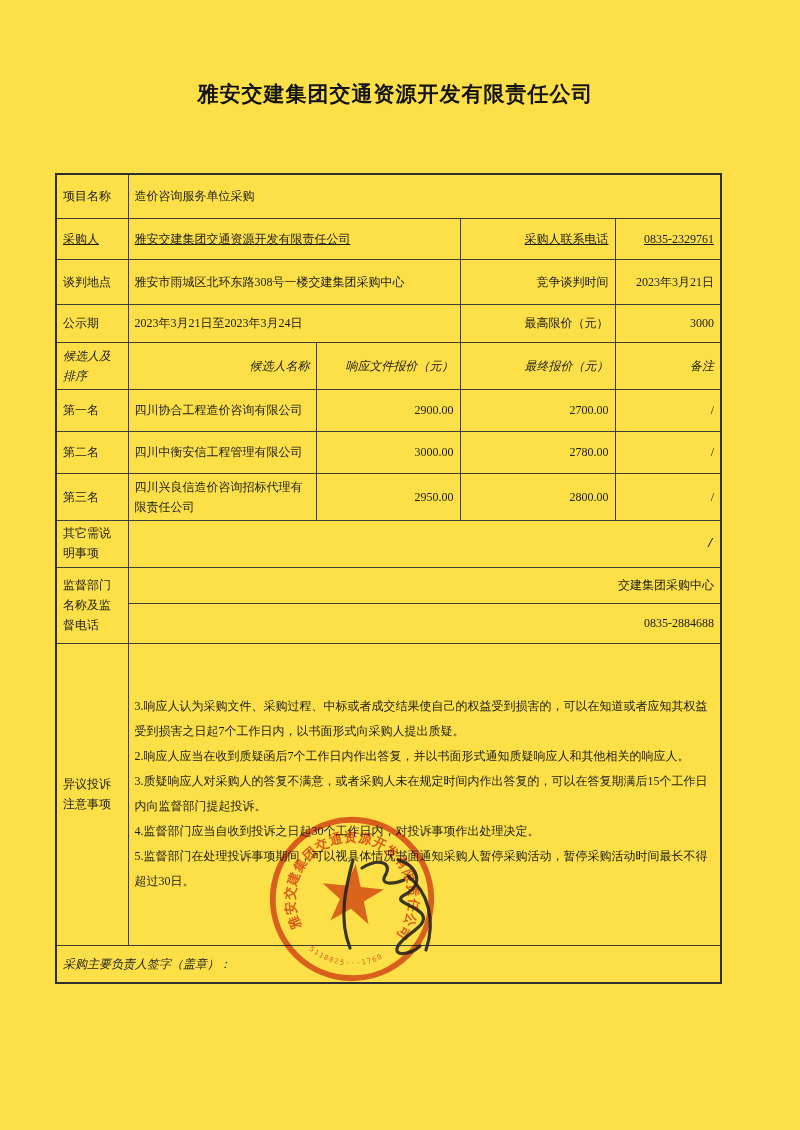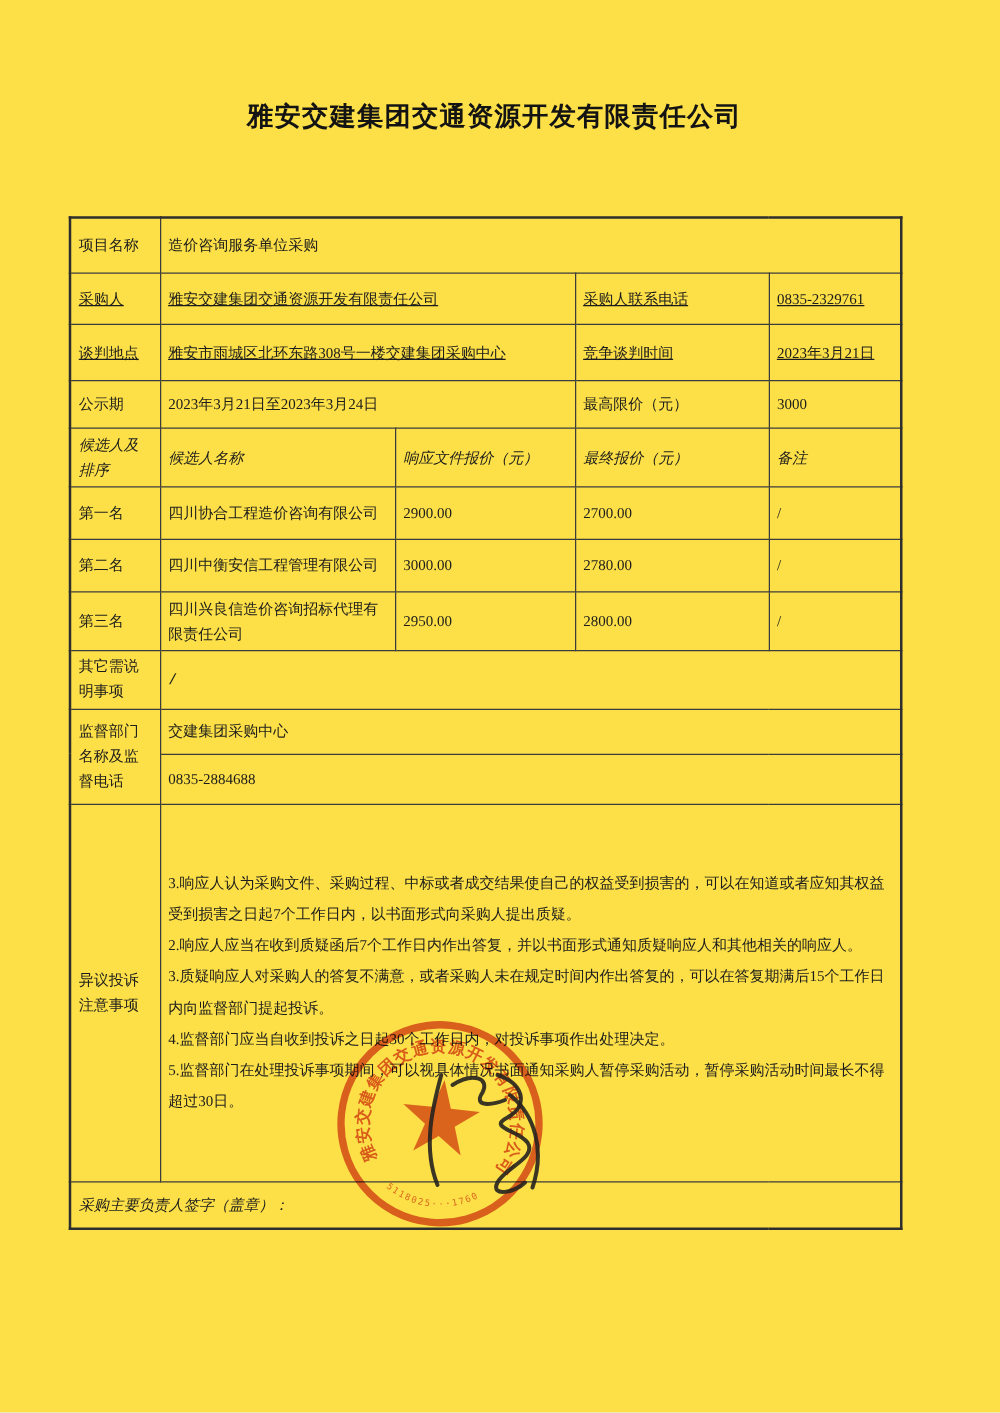--- a/index.html
+++ b/index.html
@@ -26,25 +26,25 @@
   }
   table.doc{border:2px solid #2e2e2e;}
   table.doc td{
     border:1px solid #3c3c3c;
     padding:3px 6px;
     vertical-align:middle;
     word-break:break-all;
   }
   td.lbl{padding-left:6px;padding-right:4px;}
   td.val{padding-left:8px;}
-  td.c{text-align:left;padding-left:2px;padding-right:2px;}
+  td.c{text-align:right;padding-left:2px;padding-right:2px;}
   td.name-cell{padding:3px 2px 3px 6px;}
   tr.r-project{height:44px;}
   tr.r-purchaser{height:41px;text-decoration:underline;}
-  tr.r-place{height:45px;text-decoration:underline;}
+  tr.r-place{height:45px;}
   tr.r-period{height:38px;}
   tr.r-cand-head{height:40px;font-style:italic;}
   tr.r-cand{height:42px;}
   tr.r-other{height:40px;font-family:Liberation Mono, monospace;}
   tr.r-sup1{height:36px;}
   tr.r-sup2{height:40px;}
   tr.r-objection{height:302px;}
   tr.r-sign{height:38px;}
   td.objection-cell{padding:10px 8px;line-height:25px;vertical-align:middle;}
   td.sign-cell{border-left:2px solid #2e2e2e;border-right:2px solid #2e2e2e;padding-left:7px;font-style:italic;}

